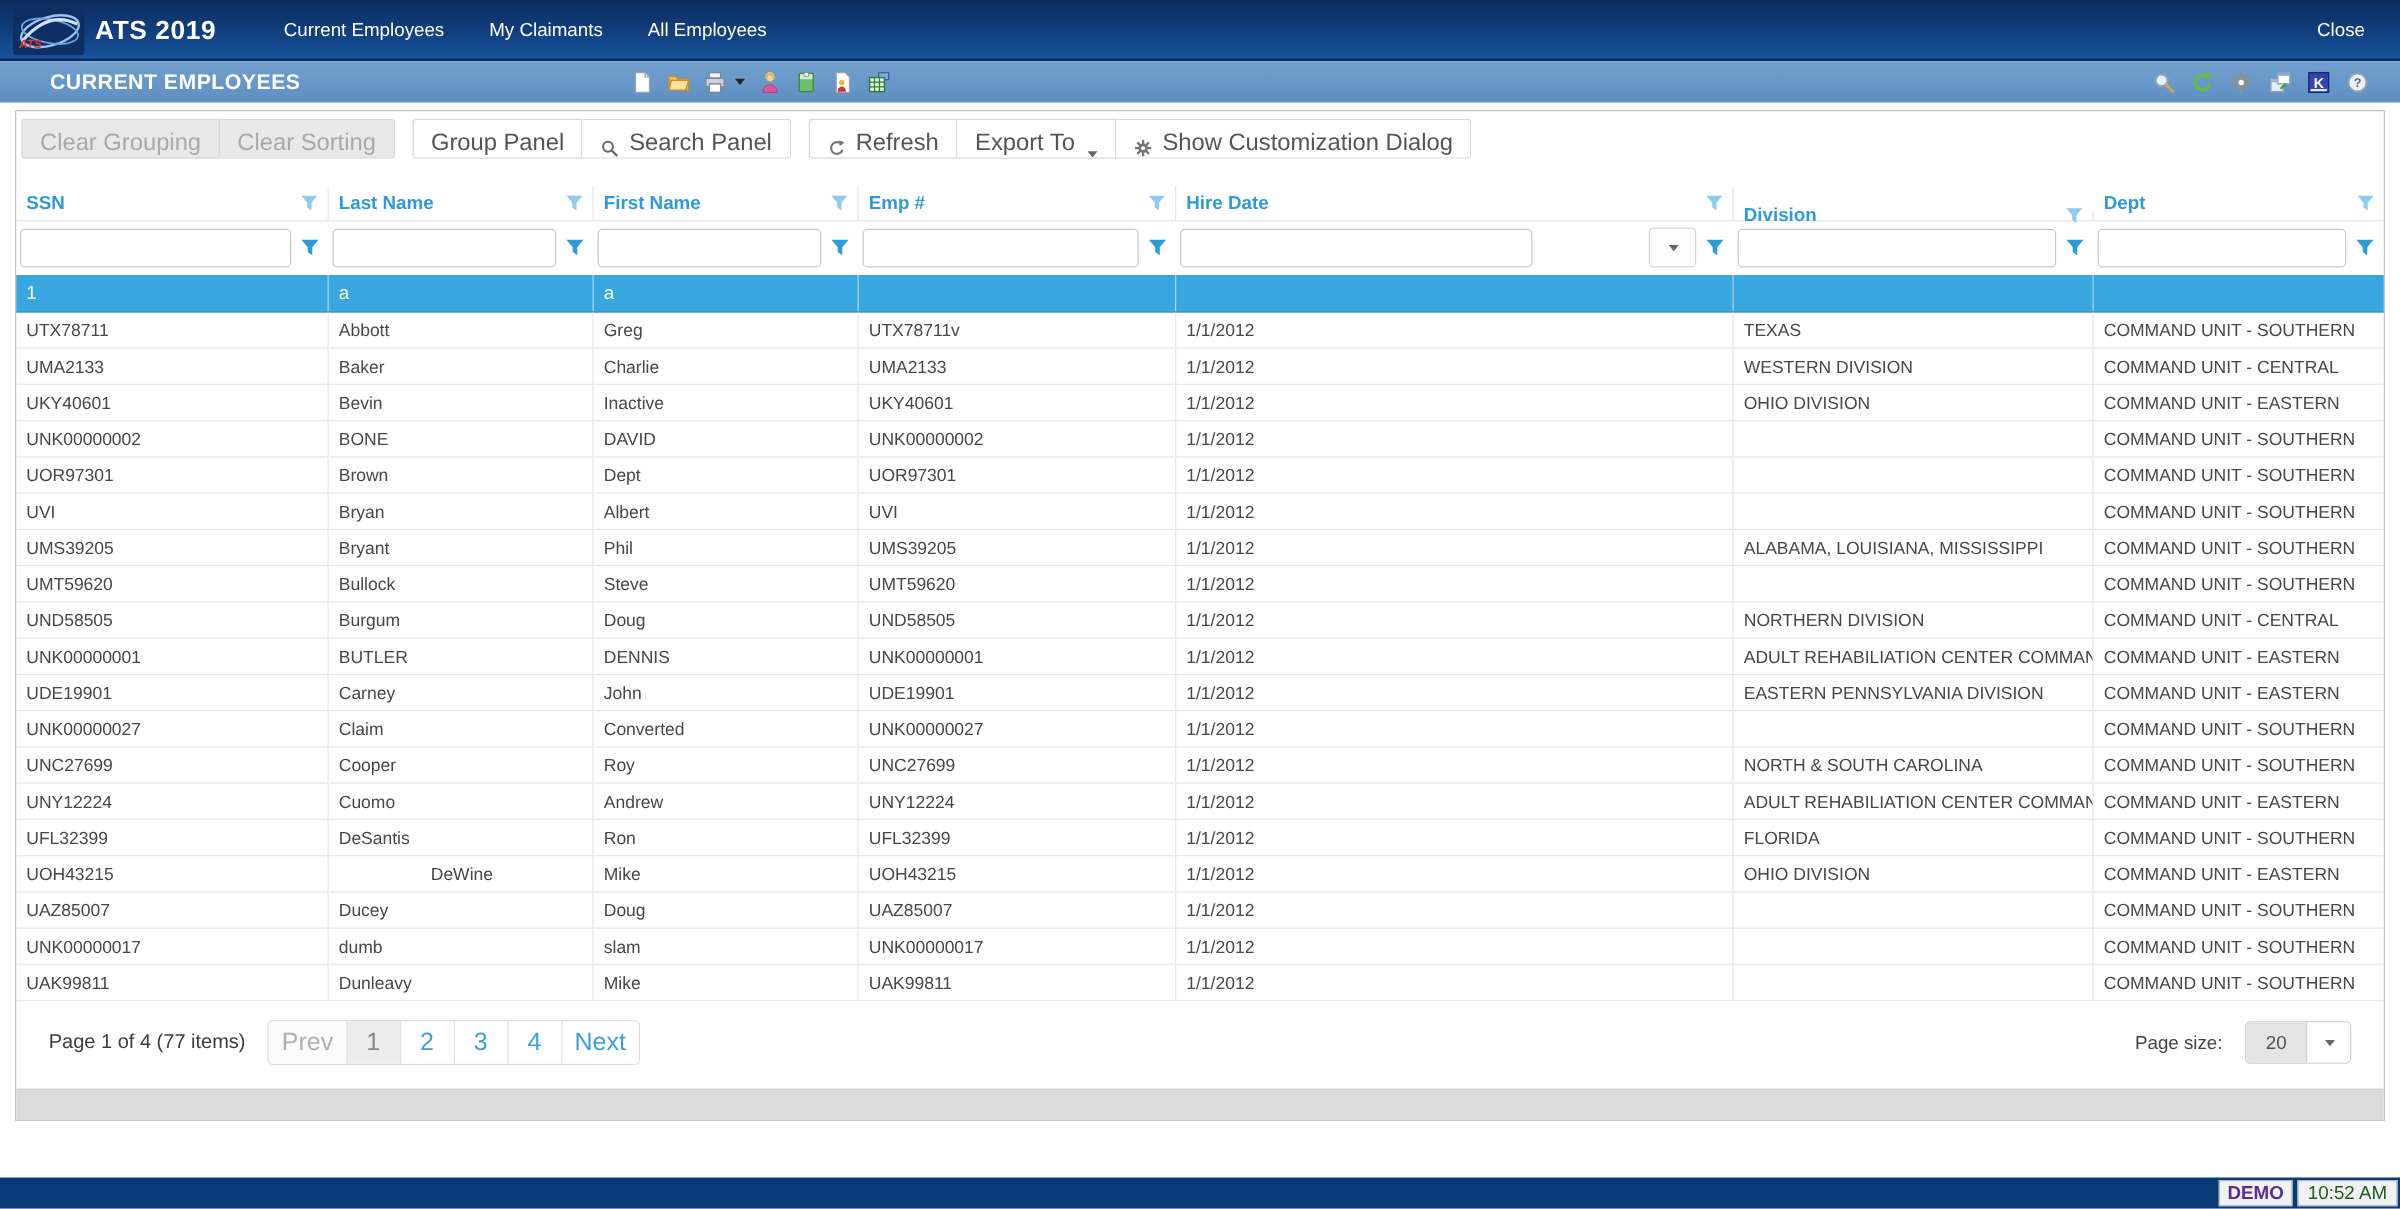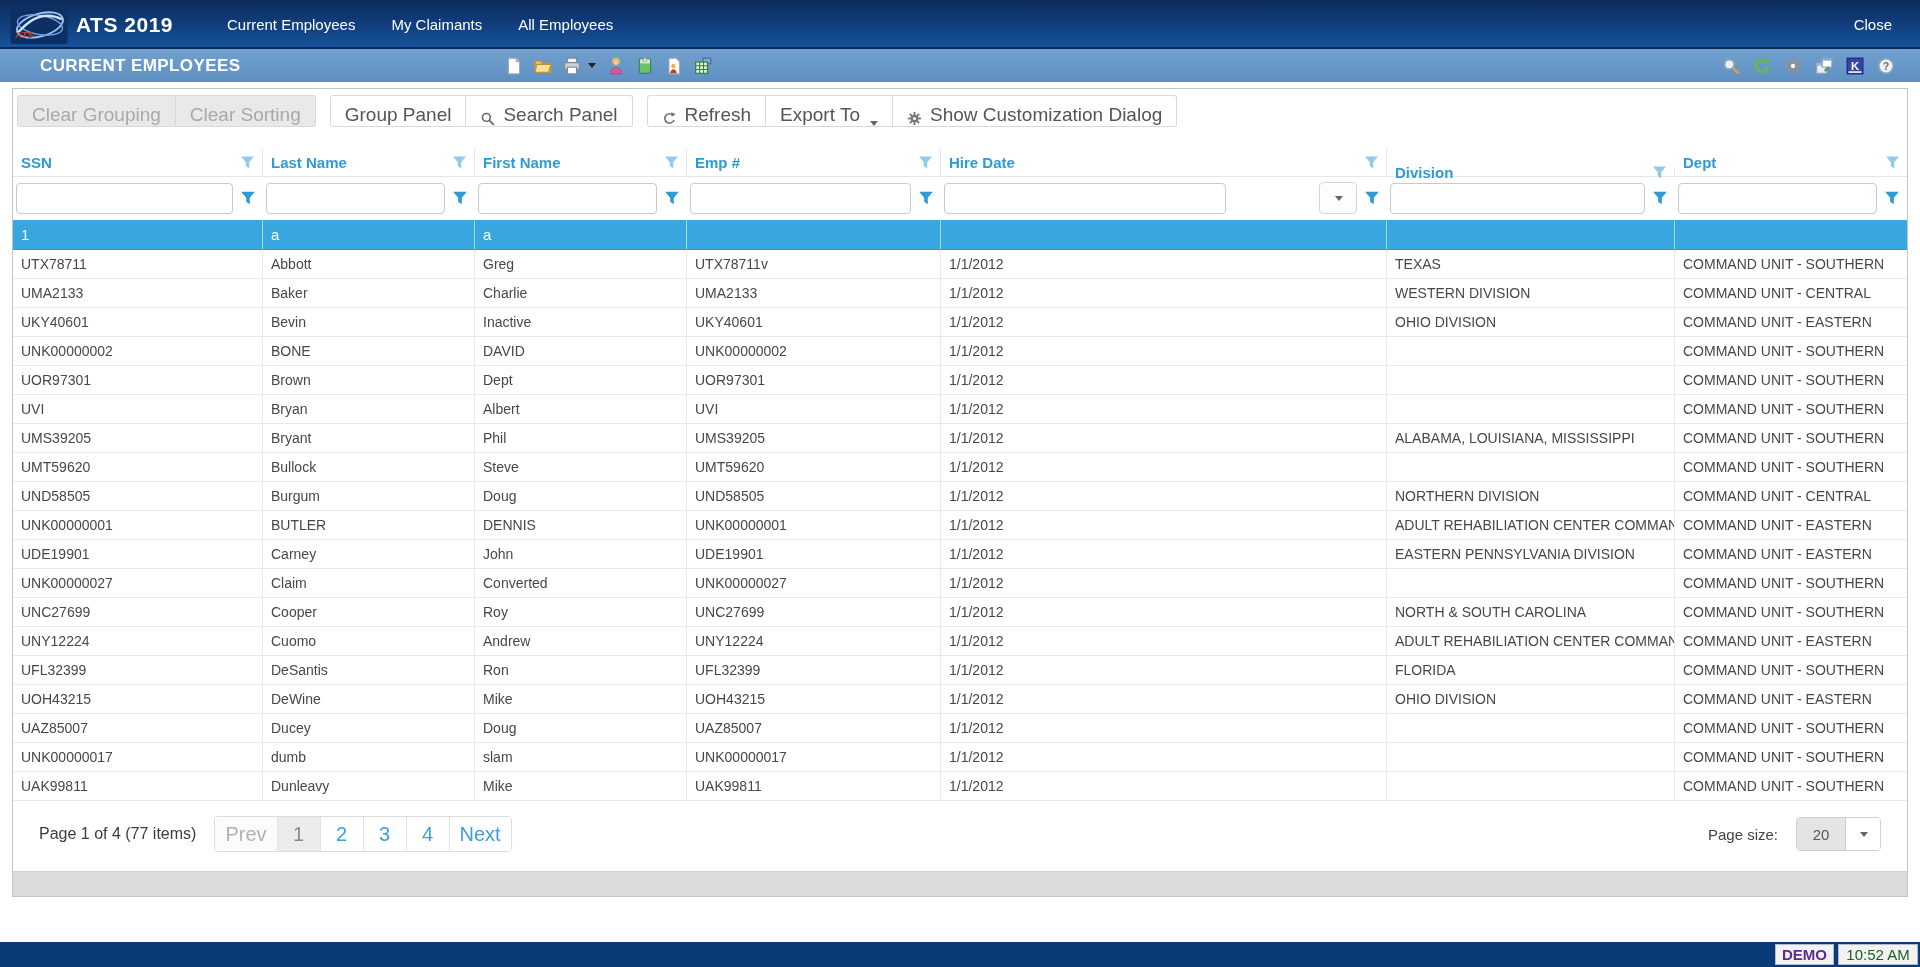--- a/index.html
+++ b/index.html
@@ -516,21 +516,21 @@
             <div class="g-cell" style="width: 250px;">UFL32399</div>
             <div class="g-cell" style="width: 212px;">DeSantis</div>
             <div class="g-cell" style="width: 212px;">Ron</div>
             <div class="g-cell" style="width: 254px;">UFL32399</div>
             <div class="g-cell" style="width: 446px;">1/1/2012</div>
             <div class="g-cell" style="width: 288px;">FLORIDA</div>
             <div class="g-cell" style="flex: 1 1 0%;">COMMAND UNIT - SOUTHERN</div>
           </div>
           <div class="g-row">
             <div class="g-cell" style="width: 250px;">UOH43215</div>
-            <div class="g-cell" style="width: 212px;">DeWine</div>
+            <div class="g-cell" style="width: 212px; text-align: center;">DeWine</div>
             <div class="g-cell" style="width: 212px;">Mike</div>
             <div class="g-cell" style="width: 254px;">UOH43215</div>
             <div class="g-cell" style="width: 446px;">1/1/2012</div>
             <div class="g-cell" style="width: 288px;">OHIO DIVISION</div>
             <div class="g-cell" style="flex: 1 1 0%;">COMMAND UNIT - EASTERN</div>
           </div>
           <div class="g-row">
             <div class="g-cell" style="width: 250px;">UAZ85007</div>
             <div class="g-cell" style="width: 212px;">Ducey</div>
             <div class="g-cell" style="width: 212px;">Doug</div>

